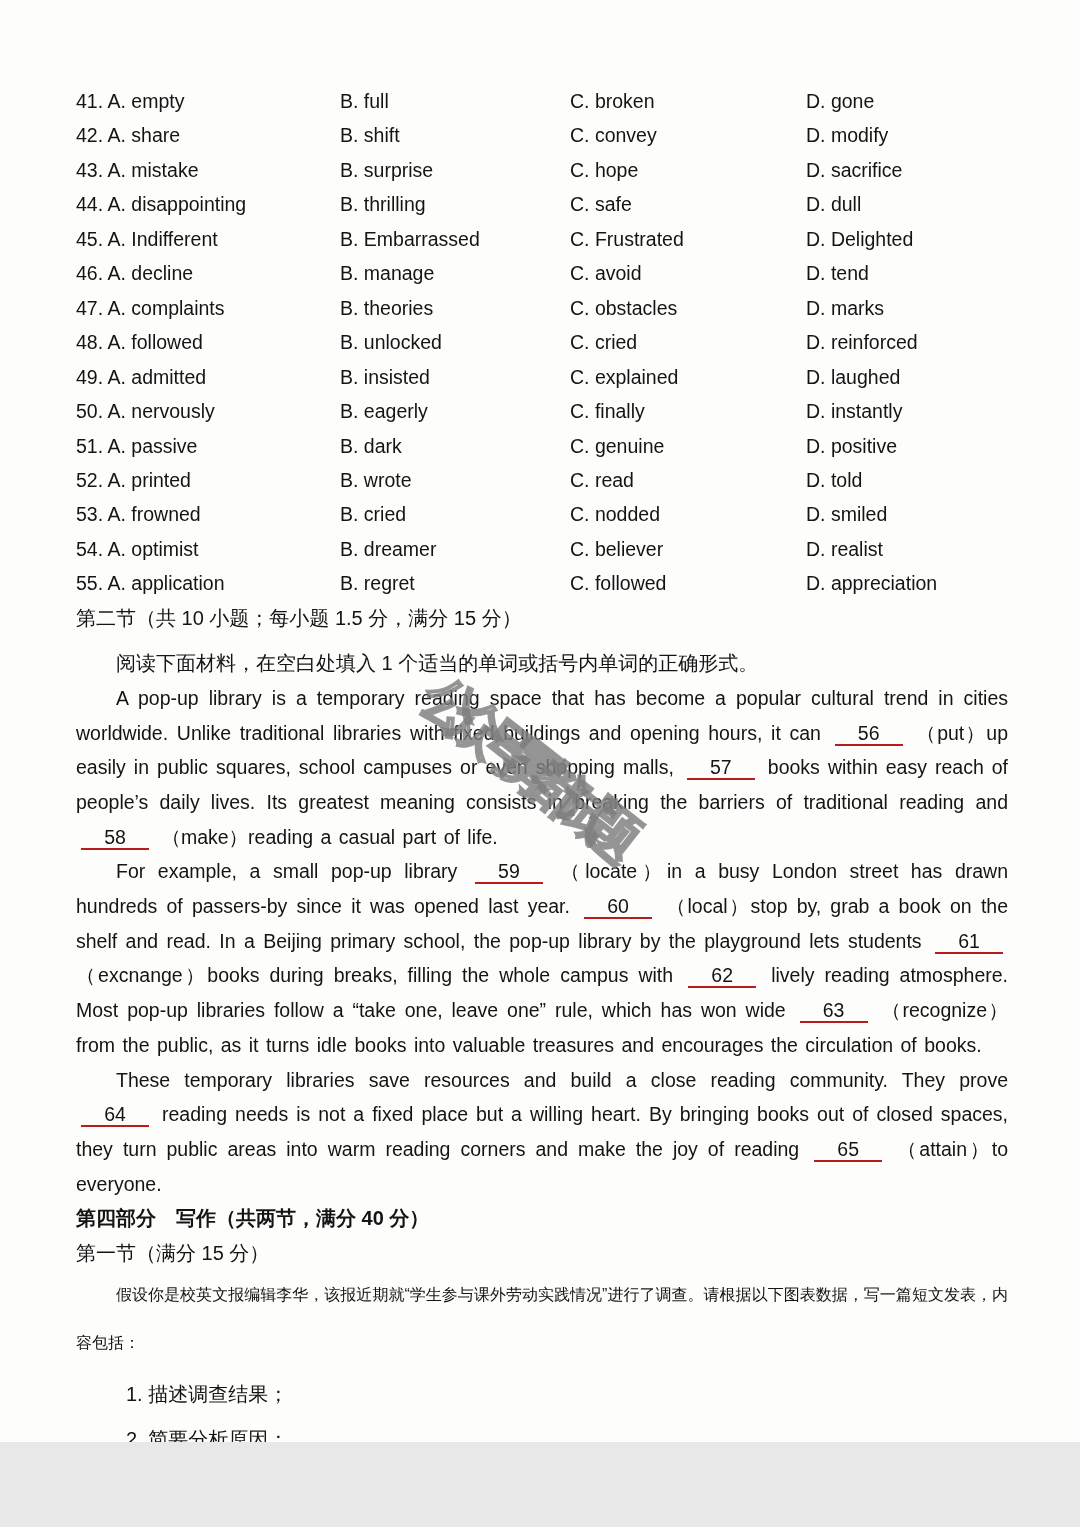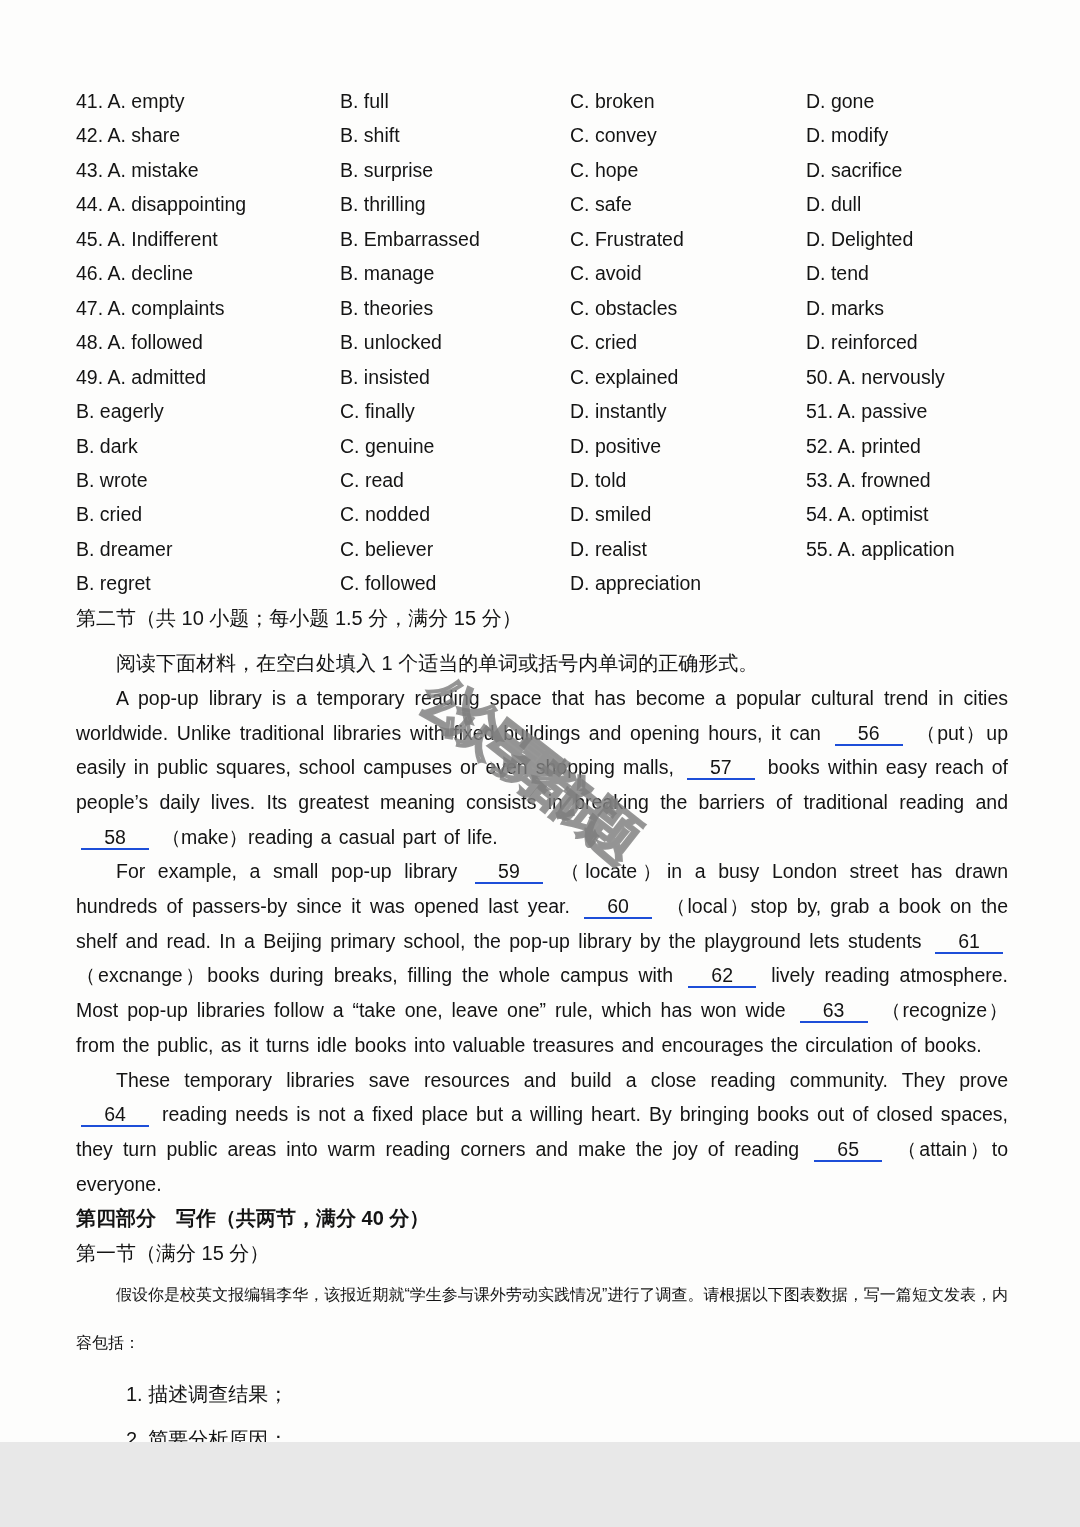--- a/index.html
+++ b/index.html
@@ -42,21 +42,21 @@
     line-height:48px;
     text-align:justify;
     text-indent:40px;
   }
   .points p { margin:10px; font-size:20px; line-height:34.7px; text-indent:40px; }
   .blank {
     display:inline-block;
     min-width:58px;
     padding:0 5px;
     margin:0 5px;
-    border-bottom:2px solid #1d4ed8;
+    border-bottom:2px solid #b91c1c;
     text-align:center;
     text-indent:0;
     line-height:22px;
   }
   
   .watermark {
     position:absolute;
     left:452px; top:660px;
     font-size:56px;
     font-weight:bold;
@@ -122,20 +122,21 @@
         <div>B. theories</div>
         <div>C. obstacles</div>
         <div>D. marks</div>
         <div>48. A. followed</div>
         <div>B. unlocked</div>
         <div>C. cried</div>
         <div>D. reinforced</div>
         <div>49. A. admitted</div>
         <div>B. insisted</div>
         <div>C. explained</div>
+        <div>D. laughed</div>
         <div>50. A. nervously</div>
         <div>B. eagerly</div>
         <div>C. finally</div>
         <div>D. instantly</div>
         <div>51. A. passive</div>
         <div>B. dark</div>
         <div>C. genuine</div>
         <div>D. positive</div>
         <div>52. A. printed</div>
         <div>B. wrote</div>

